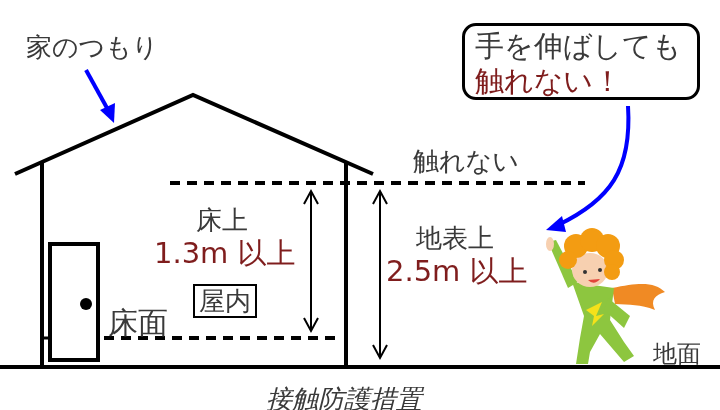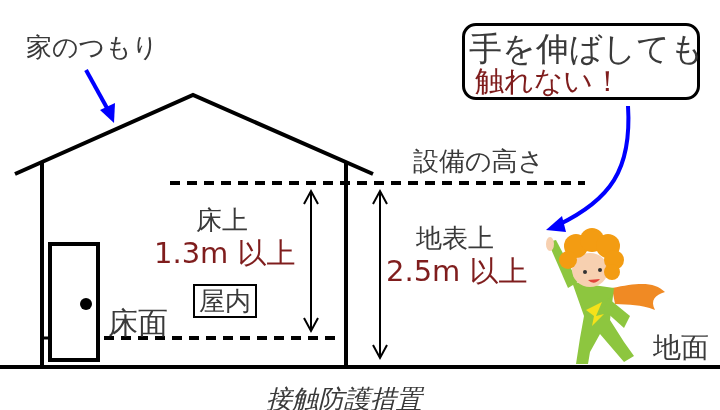--- a/index.html
+++ b/index.html
@@ -86,31 +86,31 @@
       <circle cx="585" cy="252" r="2" fill="#333"></circle>
       <circle cx="600" cy="250" r="2" fill="#333"></circle>
       <path d="M588,260 Q594,266 600,259 Z" fill="#e2453a"></path>
     </g>
   </svg>
 
   
   <div class="lbl" style="left:26px; top:14px; font-size:26px;">家のつもり</div>
 
   <div class="bubble">
-    <div class="lbl" style="left:4px; top:6px; font-size:33px;">手を伸ばしても</div>
+    <div class="lbl" style="left:10px; top:6px; font-size:29px;">手を伸ばしても</div>
     <div class="lbl red" style="left:10px; top:41px; font-size:29px;">触れない！</div>
   </div>
 
-  <div class="lbl" style="left:413px; top:128px; font-size:26px;">設備の高さ</div>
+  <div class="lbl" style="left:413px; top:128px; font-size:26px;">触れない</div>
 
   <div class="lbl" style="left:196px; top:187px; font-size:26px;text-align:center;">床上</div>
   <div class="lbl red" style="left:154px; top:219px; font-size:29px;">1.3m 以上</div>
 
   <div class="lbl" style="left:416px; top:207px; font-size:26px;font-family:Liberation Mono, monospace;">地表上</div>
   <div class="lbl red" style="left:386px; top:237px; font-size:29px;">2.5m 以上</div>
 
   <div class="lbl boxed" style="left:193px; top:264px; font-size:26px;">屋内</div>
 
   <div class="lbl" style="left:108px; top:288px; font-size:30px;">床面</div>
-  <div class="lbl" style="left:653px; top:314px; font-size:28px;">地面</div>
+  <div class="lbl" style="left:653px; top:322px; font-size:24px;">地面</div>
 
   <div class="lbl" style="left:266px; top:366px; font-size:26px;font-style:italic;">接触防護措置</div>
 </div>
 
 </body></html>

